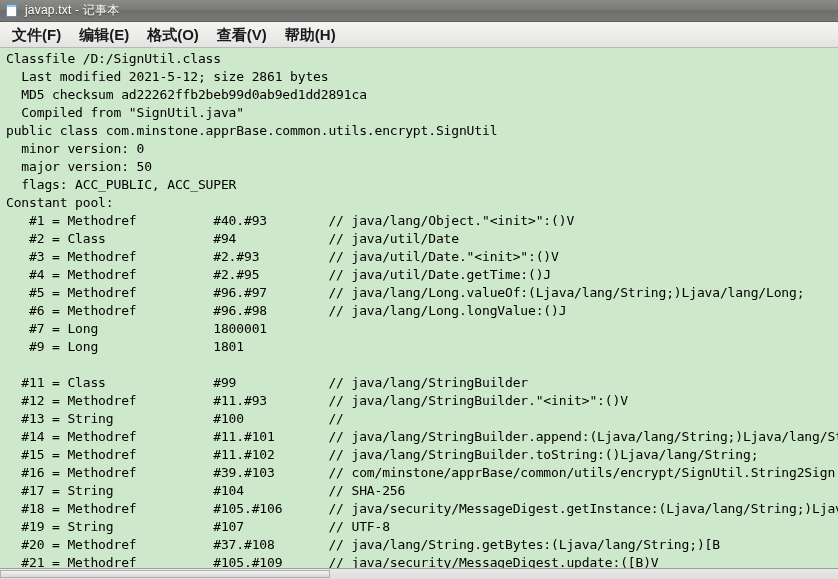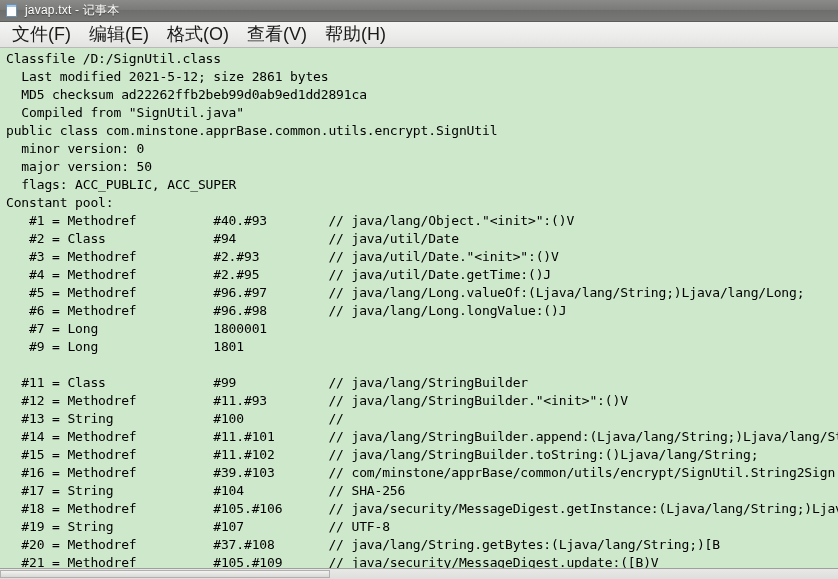--- a/index.html
+++ b/index.html
@@ -73,26 +73,27 @@
     height: 26px;
     flex: 0 0 26px;
     background: linear-gradient(to bottom, #f4f4f2 0%, #ececeb 55%, #e3e3e1 100%);
     border-bottom: 1px solid #b9b9b7;
     display: flex;
     align-items: center;
     padding-left: 3px;
     box-sizing: border-box;
   }
   .menu-item {
-    font-size: 18px;
+    font-size: 15px;
     color: #1a1a1a;
     padding: 3px 9px 4px 9px;
     white-space: nowrap;
     cursor: default;
     line-height: 1;
+    font-weight: bold;
   }
 
   
   .textarea-wrap {
     flex: 1 1 auto;
     position: relative;
     background: #cde8ca;
     overflow: hidden;
   }
   .code {

